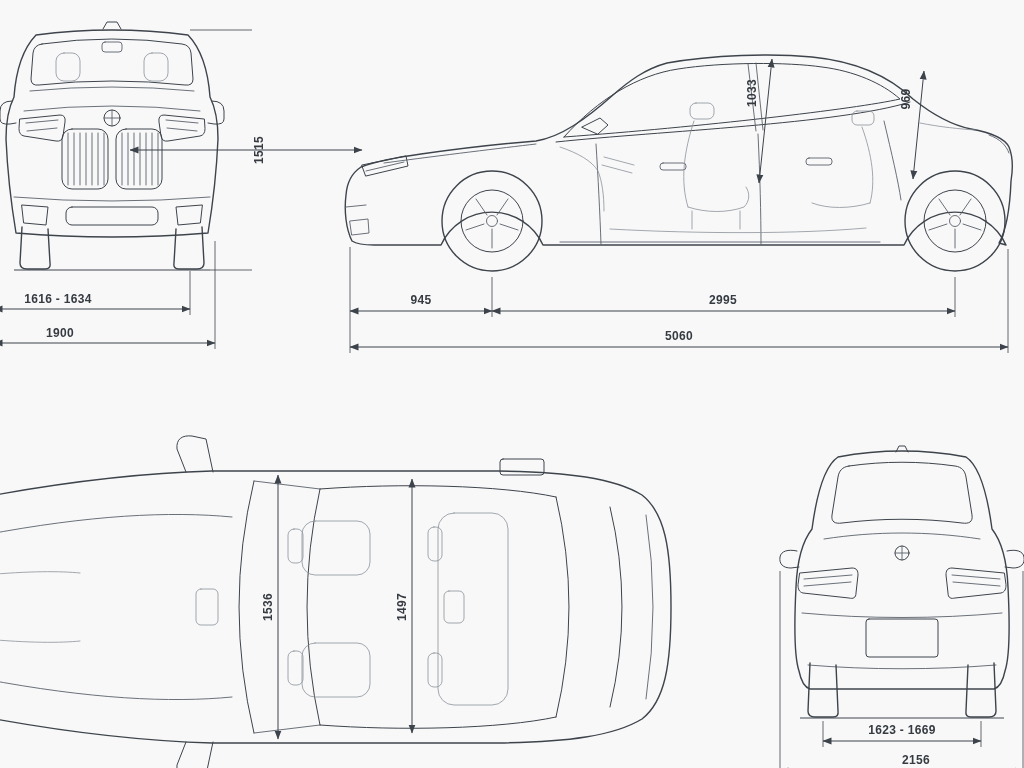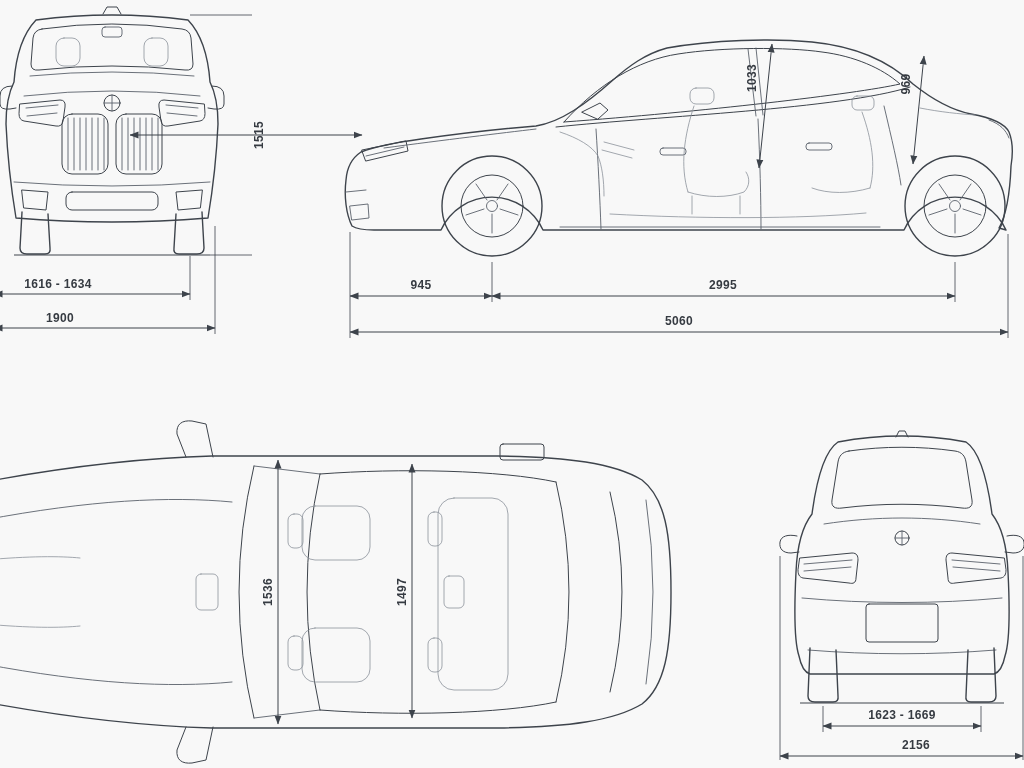--- a/index.html
+++ b/index.html
@@ -1,16 +1,16 @@
 <!DOCTYPE html>
 <html><head>
 <meta charset="utf-8">
 <style>
   html,body{margin:0;padding:0;width:1024px;height:768px;overflow:hidden;background:#f8f8f8;}
-  .stage{position:relative;width:1024px;height:540px;background:#f8f8f8;}
+  .stage{position:relative;width:1024px;height:540px;background:#f8f8f8;margin-top:15px;}
   svg{display:block;}
   .car{fill:none;stroke:#3e444c;stroke-width:1.4;stroke-linejoin:round;stroke-linecap:round;}
   .car2{fill:none;stroke:#3e444c;stroke-width:1;stroke-linejoin:round;stroke-linecap:round;}
   .detail{fill:none;stroke:#5a616b;stroke-width:0.9;stroke-linejoin:round;stroke-linecap:round;}
   .light{fill:none;stroke:#8b929b;stroke-width:0.8;stroke-linejoin:round;stroke-linecap:round;}
   .dim{fill:none;stroke:#3d434b;stroke-width:1;}
   .ext{fill:none;stroke:#3d434b;stroke-width:0.8;}
   .ground{fill:none;stroke:#3e444c;stroke-width:1;}
   .dim-text{font-family:"Liberation Sans","DejaVu Sans",sans-serif;font-size:12px;font-weight:600;fill:#363b42;letter-spacing:0.3px;}
   .mk{fill:#3d434b;}

